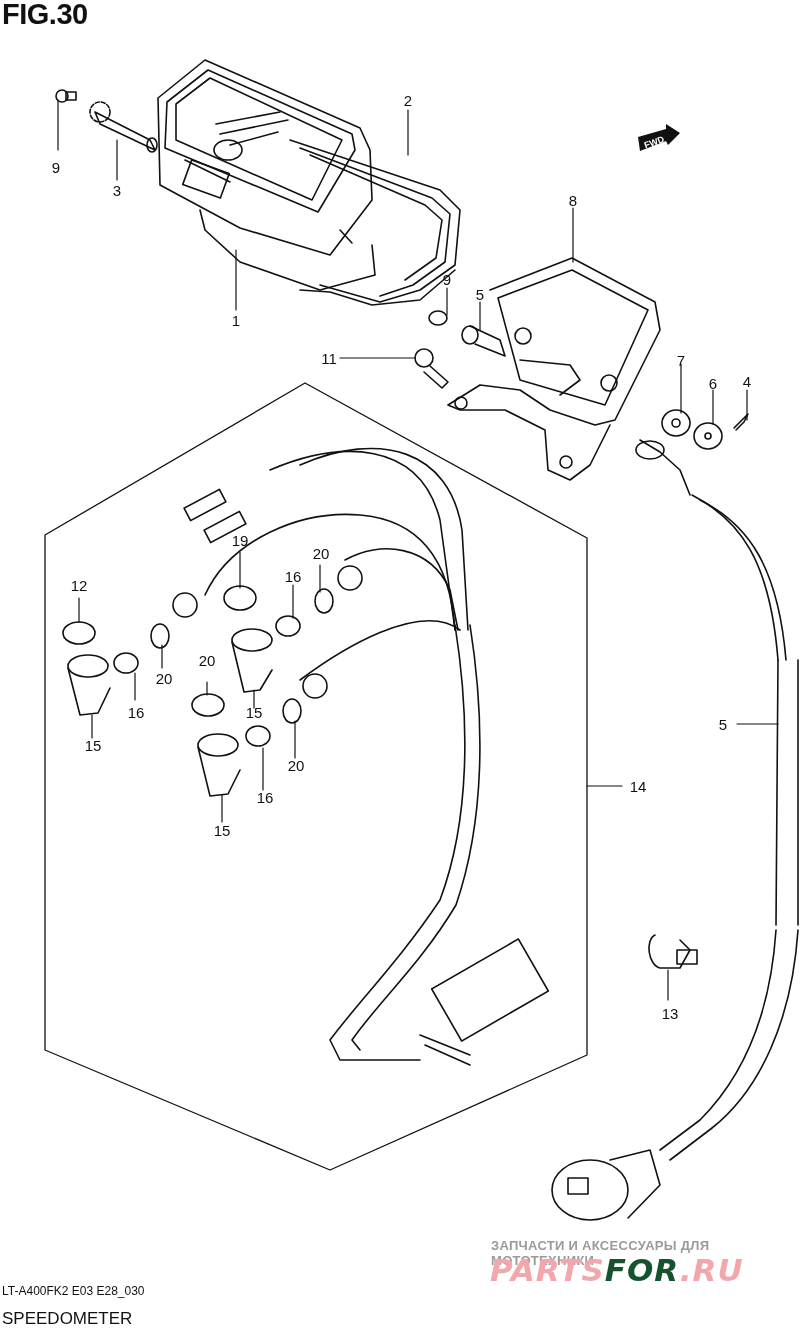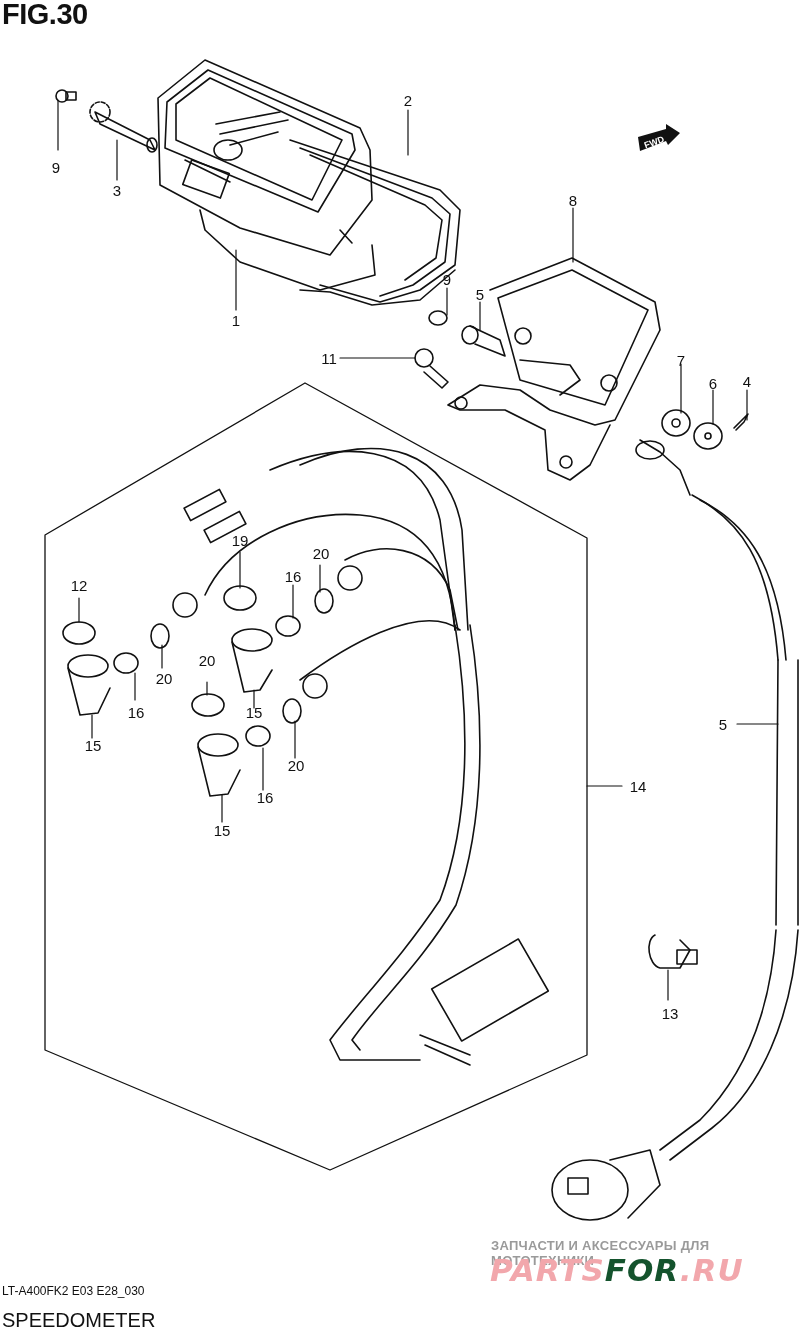--- a/index.html
+++ b/index.html
@@ -1,21 +1,21 @@
 <!DOCTYPE html>
 <html><head>
 <meta charset="utf-8">
 <style>
   html,body{margin:0;padding:0;background:#fff;}
   body{width:800px;height:1336px;position:relative;overflow:hidden;font-family:"Liberation Sans",sans-serif;color:#111;}
   #canvas{position:absolute;left:0;top:0;width:800px;height:1336px;}
   .fig-title{position:absolute;left:2px;top:-2px;font-size:29px;font-weight:bold;letter-spacing:-0.5px;font-family:"Liberation Sans",sans-serif;}
   .callout{position:absolute;font-size:15px;font-family:"Liberation Sans",sans-serif;color:#111;transform:translate(-50%,-50%);white-space:nowrap;}
   .footer-code{position:absolute;left:2px;top:1284px;font-size:12px;}
-  .footer-title{position:absolute;left:2px;top:1309px;font-size:20px;}
+  .footer-title{position:absolute;left:2px;top:1309px;font-size:17px;}
   .wm-sub{position:absolute;left:491px;top:1238px;font-size:13px;color:#9a9a9a;font-weight:bold;letter-spacing:0.3px;}
   .wm-logo{position:absolute;left:490px;top:1252px;font-size:31px;font-weight:bold;letter-spacing:1px;font-family:"DejaVu Sans",sans-serif;font-style:italic;}
   .wm-logo .a{color:#f2a7ac;}
   .wm-logo .b{color:#14532d;}
   .fwd{position:absolute;left:636px;top:123px;width:46px;height:30px;}
 </style>
 </head>
 <body>
 
 <svg id="canvas" viewBox="0 0 800 1336" xmlns="http://www.w3.org/2000/svg" fill="none" stroke="#111" stroke-width="1.6" stroke-linejoin="round" stroke-linecap="round">

